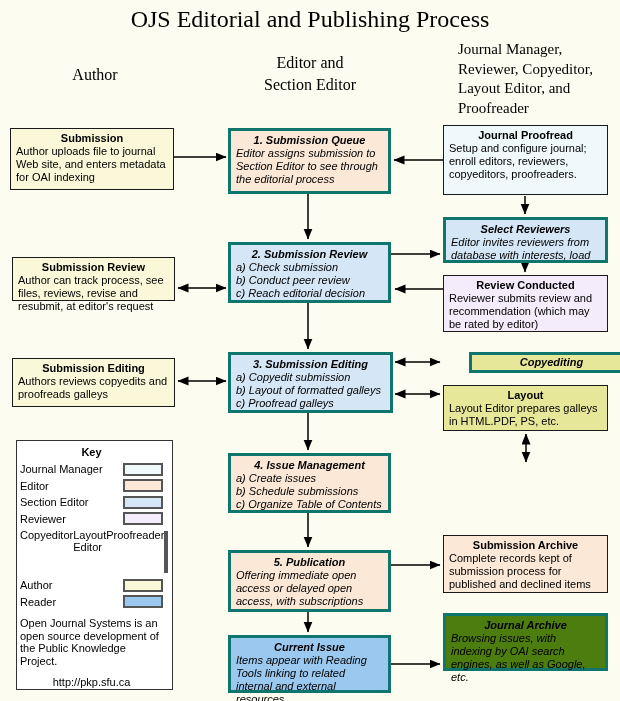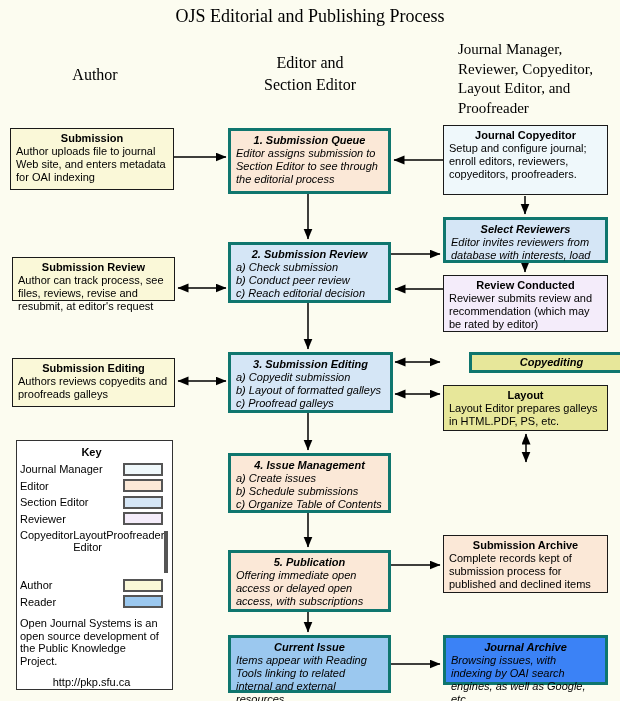--- a/index.html
+++ b/index.html
@@ -8,21 +8,21 @@
     width:620px;height:701px;
     background:#fcfcf0;
     font-family:"Liberation Sans",sans-serif;
     color:#000;
     overflow:hidden;
   }
   .title{
     position:absolute;left:0;top:6px;width:620px;
     text-align:center;
     font-family:"Liberation Serif",serif;
-    font-size:18px;
+    font-size:24px;
   }
   .colhead{
     position:absolute;
     font-family:"Liberation Serif",serif;
     white-space:pre-line;
   }
   .ch-author{left:40px;top:66px;width:110px;text-align:center;font-size:16px;}
   .ch-editor{left:238px;top:52px;width:144px;text-align:center;font-size:16px;line-height:1.35;}
   .ch-others{left:458px;top:40px;width:155px;text-align:left;font-size:15px;line-height:1.3;}
   .box{
@@ -137,21 +137,21 @@
   <div class="box b2" style="left: 228px; top: 550px; width: 163px; height: 62px; background: rgb(251, 232, 215);">
     <div class="bt">5. Publication</div>
     <div class="bb">Offering immediate open access or delayed open access, with subscriptions</div>
   </div>
   <div class="box b2" style="left: 228px; top: 635px; width: 163px; height: 58px; background: rgb(155, 200, 239);">
     <div class="bt">Current Issue</div>
     <div class="bb">Items appear with Reading Tools linking to related internal and external resources</div>
   </div>
 
   <div class="box" style="left: 443px; top: 125px; width: 165px; height: 70px; background: rgb(239, 248, 251);">
-    <div class="bt">Journal Copyeditor</div>
+    <div class="bt">Journal Proofread</div>
     <div class="bb">Setup and configure journal; enroll editors, reviewers, copyeditors, proofreaders.</div>
   </div>
   <div class="box b2" style="left: 443px; top: 217px; width: 165px; height: 46px; background: rgb(213, 230, 246);">
     <div class="bt">Select Reviewers</div>
     <div class="bb">Editor invites reviewers from database with interests, load</div>
   </div>
   <div class="box" style="left: 443px; top: 275px; width: 165px; height: 57px; background: rgb(244, 236, 250);">
     <div class="bt">Review Conducted</div>
     <div class="bb">Reviewer submits review and recommendation (which may be rated by editor)</div>
   </div>
@@ -159,21 +159,21 @@
     <div class="bt">Copyediting</div>
   </div>
   <div class="box" style="left: 443px; top: 385px; width: 165px; height: 46px; background: rgb(231, 231, 154);">
     <div class="bt">Layout</div>
     <div class="bb">Layout Editor prepares galleys in HTML.PDF, PS, etc.</div>
   </div>
   <div class="box" style="left: 443px; top: 535px; width: 165px; height: 58px; background: rgb(251, 232, 215);">
     <div class="bt">Submission Archive</div>
     <div class="bb">Complete records kept of submission process for published and declined items</div>
   </div>
-  <div class="box b2" style="left: 443px; top: 635px; width: 165px; height: 50px; background: #3b82f6;">
+  <div class="box b2" style="left: 443px; top: 613px; width: 165px; height: 58px; background: #4d7c0f;">
     <div class="bt">Journal Archive</div>
     <div class="bb">Browsing issues, with indexing by OAI search engines, as well as Google, etc.</div>
   </div>
 
   <div class="key">
     <div class="key-title">Key</div>
     <div class="krow">
       <span class="klabel">Journal Manager</span>
       <span class="kswatch" style="background: rgb(239, 248, 251);"></span>
     </div>

